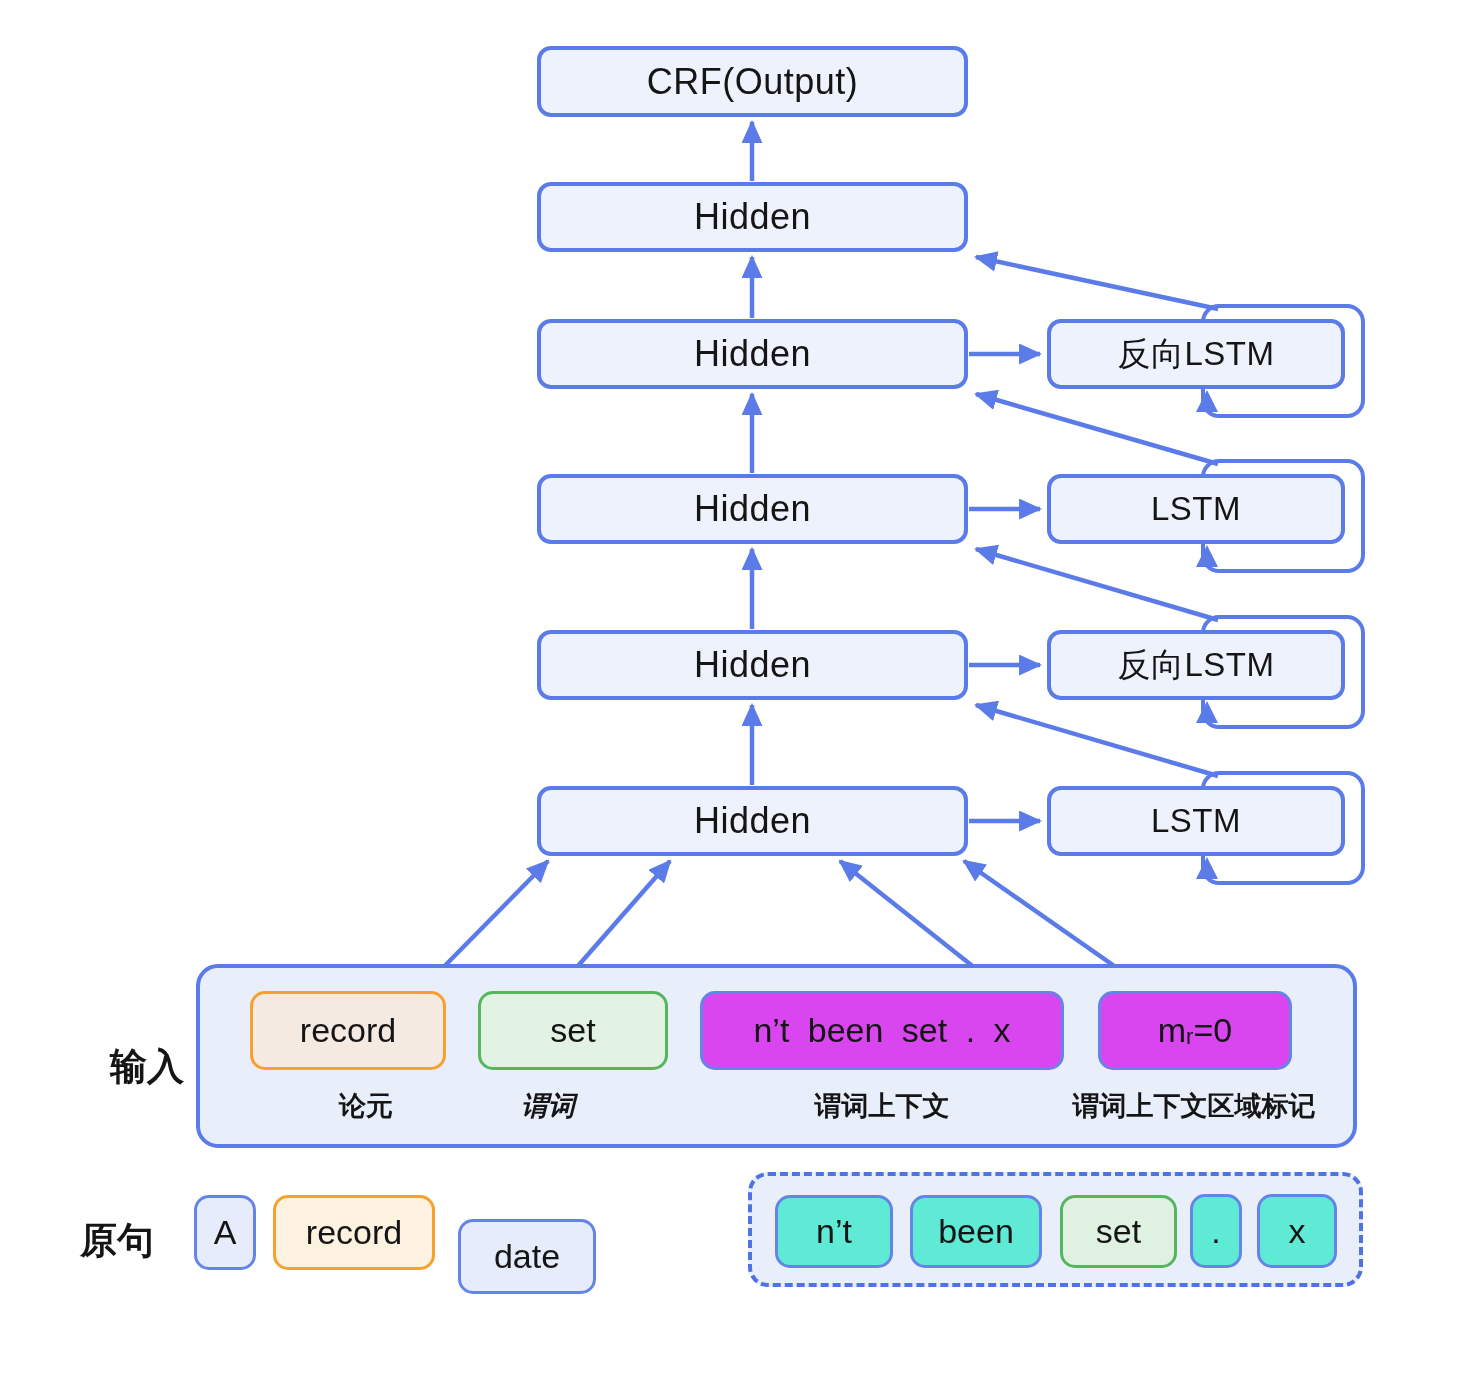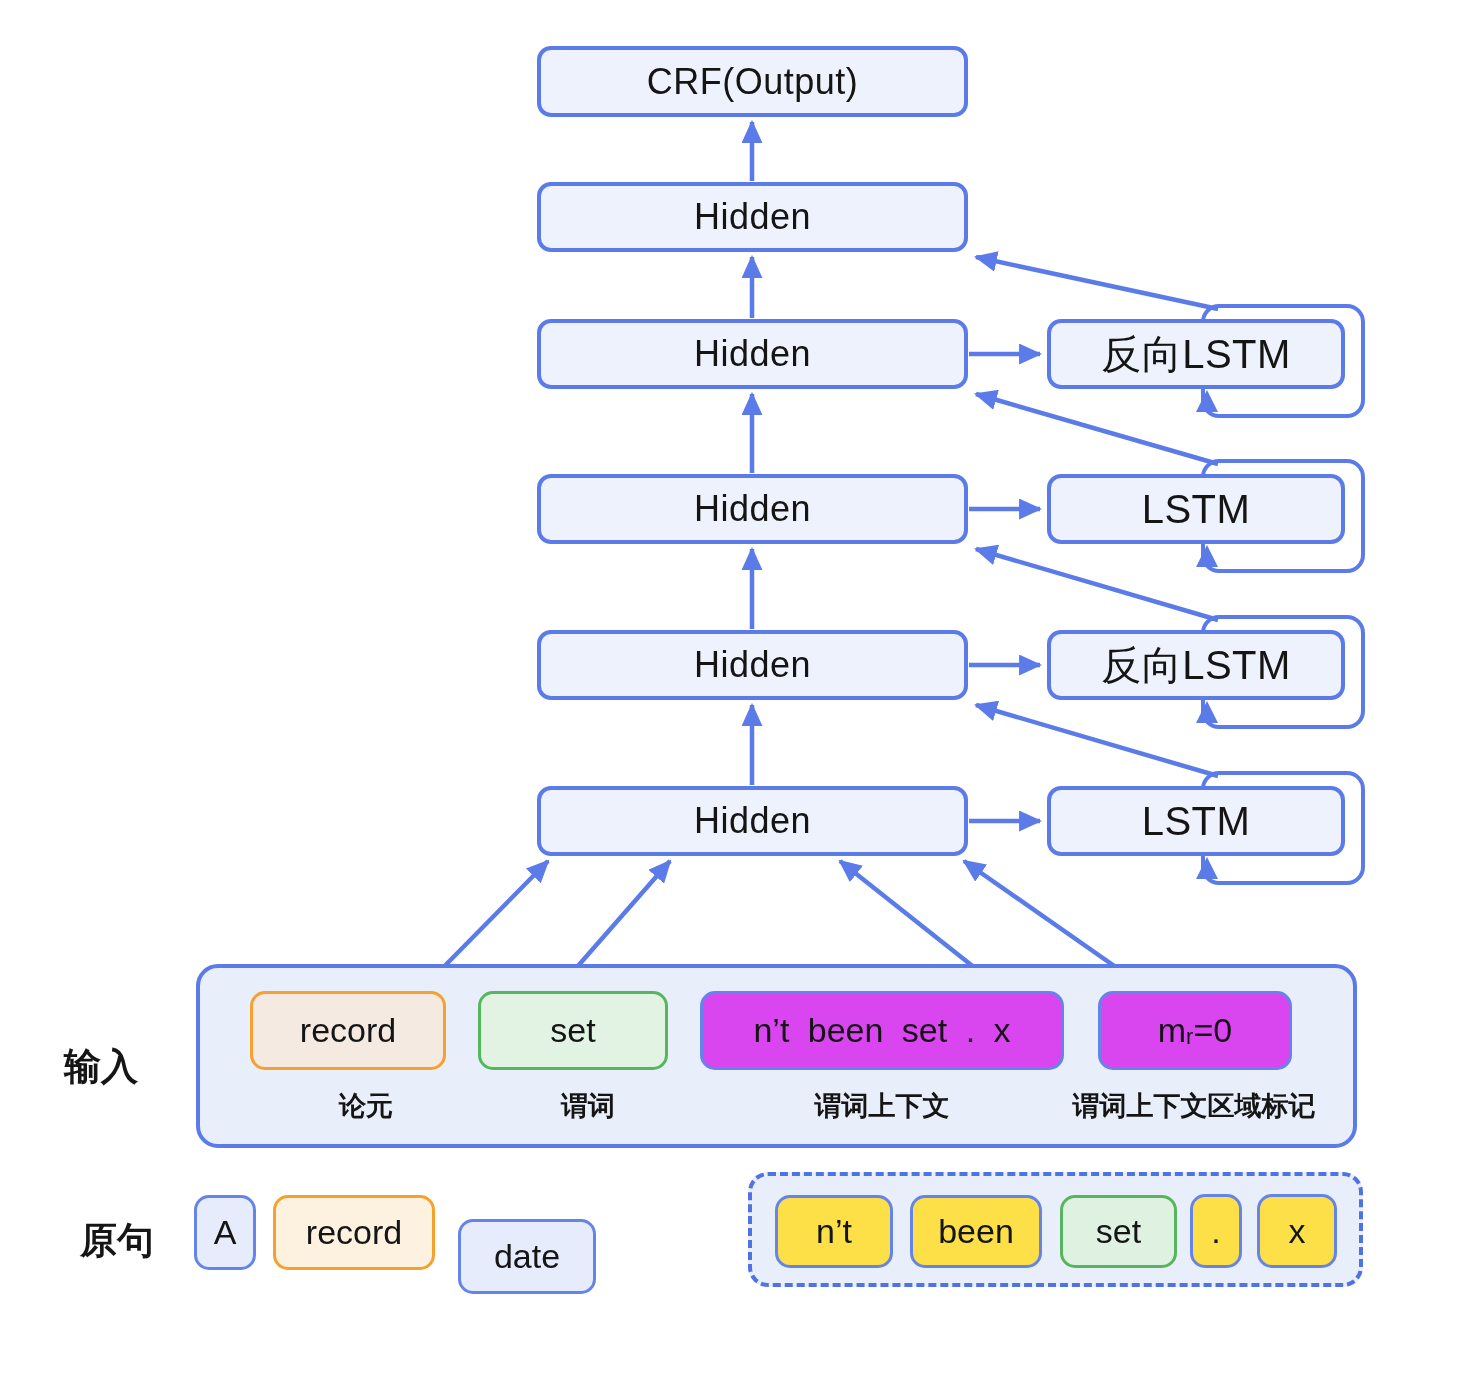--- a/index.html
+++ b/index.html
@@ -7,21 +7,21 @@
     position:relative;width:1465px;height:1393px;background:#ffffff;overflow:hidden;
     font-family:"Liberation Sans","DejaVu Sans",sans-serif;color:#151515;padding-left:38px;
   }
   .arrows{position:absolute;left:0;top:0;z-index:1;}
   .box{
     position:absolute;z-index:2;box-sizing:border-box;
     display:flex;align-items:center;justify-content:center;
     background:#EEF2FC;border:4px solid #5B7BE8;border-radius:14px;
     font-size:36px;letter-spacing:0.5px;
   }
-  .lstm-box{font-size:40px;}
+  .lstm-box{font-size:33px;}
   .input-wrap{
     position:absolute;z-index:2;box-sizing:border-box;
     background:#E9EEFB;border:4px solid #5B7BE8;border-radius:22px;
   }
   .token{
     position:absolute;z-index:3;box-sizing:border-box;
     display:flex;align-items:center;justify-content:center;
     border-radius:15px;font-size:34px;border:3px solid #6584E8;background:#d946ef;
   }
   .token.orange{border-color:#F6A12F;background:#F4EAE2;}
@@ -34,21 +34,21 @@
   .side-label{
     position:absolute;z-index:3;font-size:37px;font-weight:700;text-align:center;
   }
   .stoken{
     position:absolute;z-index:3;box-sizing:border-box;
     display:flex;align-items:center;justify-content:center;
     border-radius:15px;font-size:34px;border:3px solid #6584E8;background:#E6ECFB;
   }
   .stoken.orange{border-color:#F6A12F;background:#FDF2DF;}
   .stoken.green{border-color:#55B65E;background:#DFF2E1;}
-  .stoken.inner{background:#fde047;}
+  .stoken.inner{background:#5eead4;}
   .dashed-wrap{
     position:absolute;z-index:2;box-sizing:border-box;
     background:#E9EEFB;border:4px dashed #4F73E3;border-radius:20px;
   }
   sub.mr{font-size:22px;line-height:0;position:relative;top:6px;}
 </style>
 </head>
 <body>
 
 <div class="canvas">
@@ -105,35 +105,35 @@
   <div class="box" style="left:537px;top:319px;width:431px;height:70px;">Hidden</div>
   <div class="box" style="left:537px;top:474px;width:431px;height:70px;">Hidden</div>
   <div class="box" style="left:537px;top:630px;width:431px;height:70px;">Hidden</div>
   <div class="box" style="left:537px;top:786px;width:431px;height:70px;">Hidden</div>
 
   <div class="box lstm-box" style="left:1047px;top:319px;width:298px;height:70px;">反向LSTM</div>
   <div class="box lstm-box" style="left:1047px;top:474px;width:298px;height:70px;">LSTM</div>
   <div class="box lstm-box" style="left:1047px;top:630px;width:298px;height:70px;">反向LSTM</div>
   <div class="box lstm-box" style="left:1047px;top:786px;width:298px;height:70px;">LSTM</div>
 
-  <div class="side-label" style="left:44px;top:1042px;width:114px;">输入</div>
+  <div class="side-label" style="left:70px;top:1042px;width:114px;text-align:right;">输入</div>
 
   <div class="input-wrap" style="left:196px;top:964px;width:1161px;height:184px;"></div>
 
   <div class="token orange" style="left:250px;top:991px;width:196px;height:79px;">record</div>
   <div class="token green" style="left:478px;top:991px;width:190px;height:79px;">set</div>
   <div class="token ctx" style="left:700px;top:991px;width:364px;height:79px;">n’t been set . x</div>
   <div class="token" style="left:1098px;top:991px;width:194px;height:79px;">
       <span>m</span>
       <sub class="mr">r</sub>
       <span>=0</span>
     </div>
 
   <div class="caption" style="left:266px;top:1090px;width:200px;">论元</div>
-  <div class="caption" style="left:488px;top:1090px;width:200px;">谓词</div>
+  <div class="caption" style="left:448px;top:1090px;width:200px;font-style:italic;">谓词</div>
   <div class="caption" style="left:762px;top:1090px;width:240px;">谓词上下文</div>
   <div class="caption" style="left:1054px;top:1090px;width:280px;">谓词上下文区域标记</div>
 
   <div class="side-label" style="left:60px;top:1216px;width:114px;">原句</div>
 
   <div class="dashed-wrap" style="left:748px;top:1172px;width:615px;height:115px;"></div>
 
   <div class="stoken" style="left:194px;top:1195px;width:62px;height:75px;">A</div>
   <div class="stoken orange" style="left:273px;top:1195px;width:162px;height:75px;">record</div>
   <div class="stoken" style="left:458px;top:1195px;width:138px;height:75px;margin-top:24px;">date</div>

